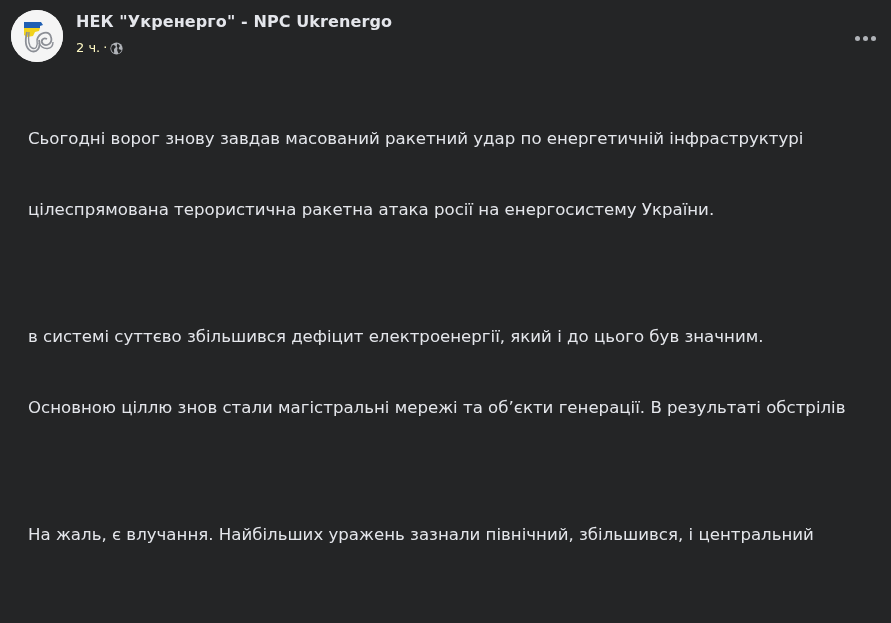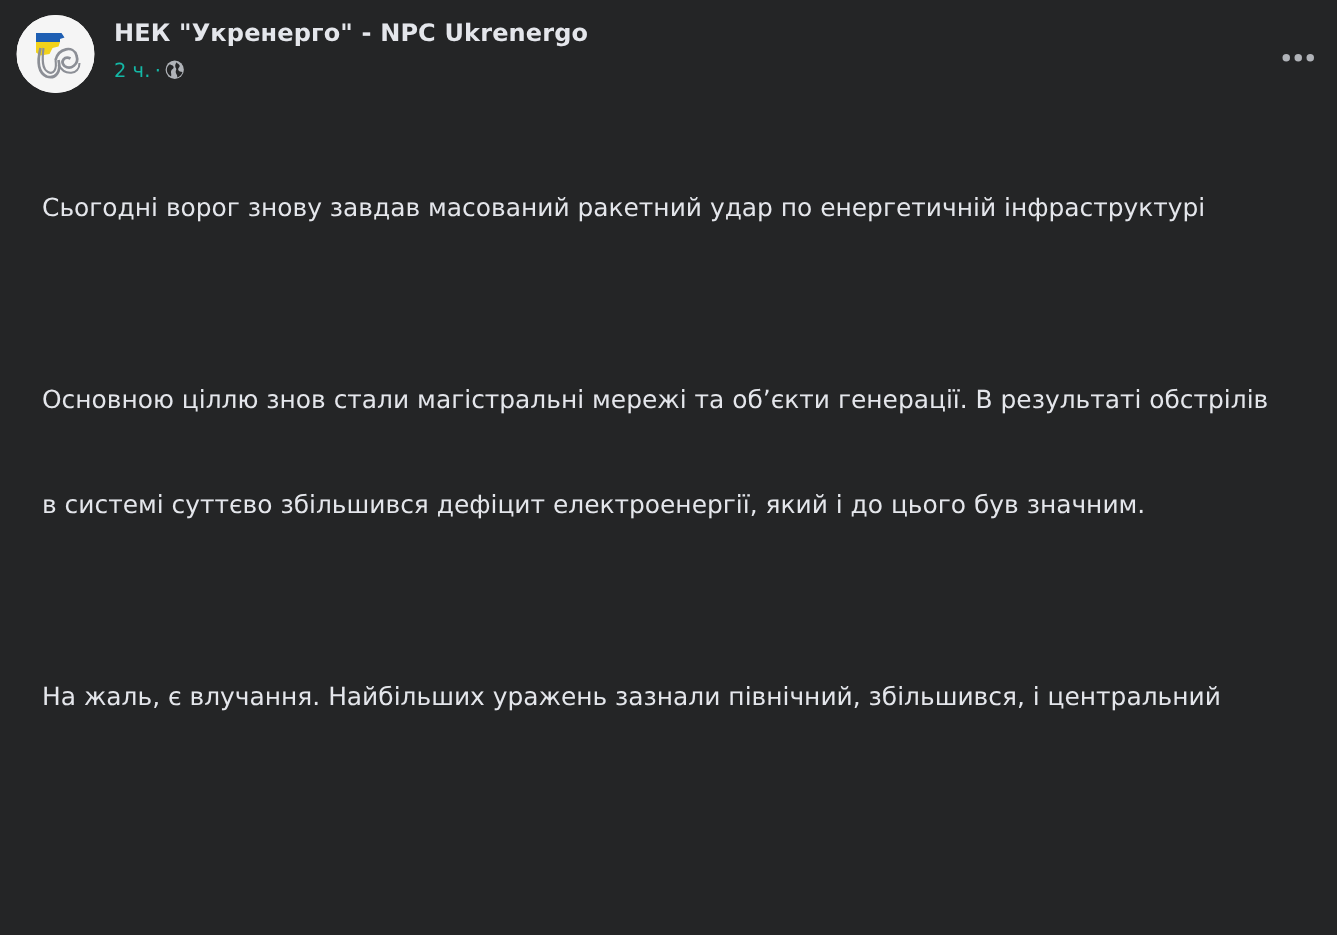--- a/index.html
+++ b/index.html
@@ -49,23 +49,23 @@
       color: #e4e6eb;
       white-space: nowrap;
       cursor: pointer;
       letter-spacing: 0.1px;
     }
     .meta {
       position: absolute;
       left: 76px;
       top: 40px;
       display: flex;
-      align-items: flex-start;
+      align-items: flex-end;
       font-size: 13px;
-      color: #14b8a6;
+      color: #fef9c3;
     }
     .meta .sep {
       margin: 0 3px;
     }
     .globe-icon {
       width: 13px;
       height: 13px;
       display: inline-block;
     }
     .more-button {
@@ -136,24 +136,25 @@
     <div class="more-button">
       <span class="dot"></span>
       <span class="dot"></span>
       <span class="dot"></span>
     </div>
   </div>
 
   <div class="post-body">
     <p>
       <span class="line">Сьогодні ворог знову завдав масований ракетний удар по енергетичній інфраструктурі</span>
+      <span class="line">цілеспрямована терористична ракетна атака росії на енергосистему України.</span>
     </p>
     <p>
+      <span class="line">в системі суттєво збільшився дефіцит електроенергії, який і до цього був значним.</span>
       <span class="line">Основною ціллю знов стали магістральні мережі та об’єкти генерації. В результаті  обстрілів</span>
-      <span class="line">в системі суттєво збільшився дефіцит електроенергії, який і до цього був значним.</span>
     </p>
     <p>
       <span class="line">На жаль, є влучання. Найбільших уражень зазнали північний, збільшився, і центральний</span>
       
       
     </p>
 
   </div>
 </div>
 

